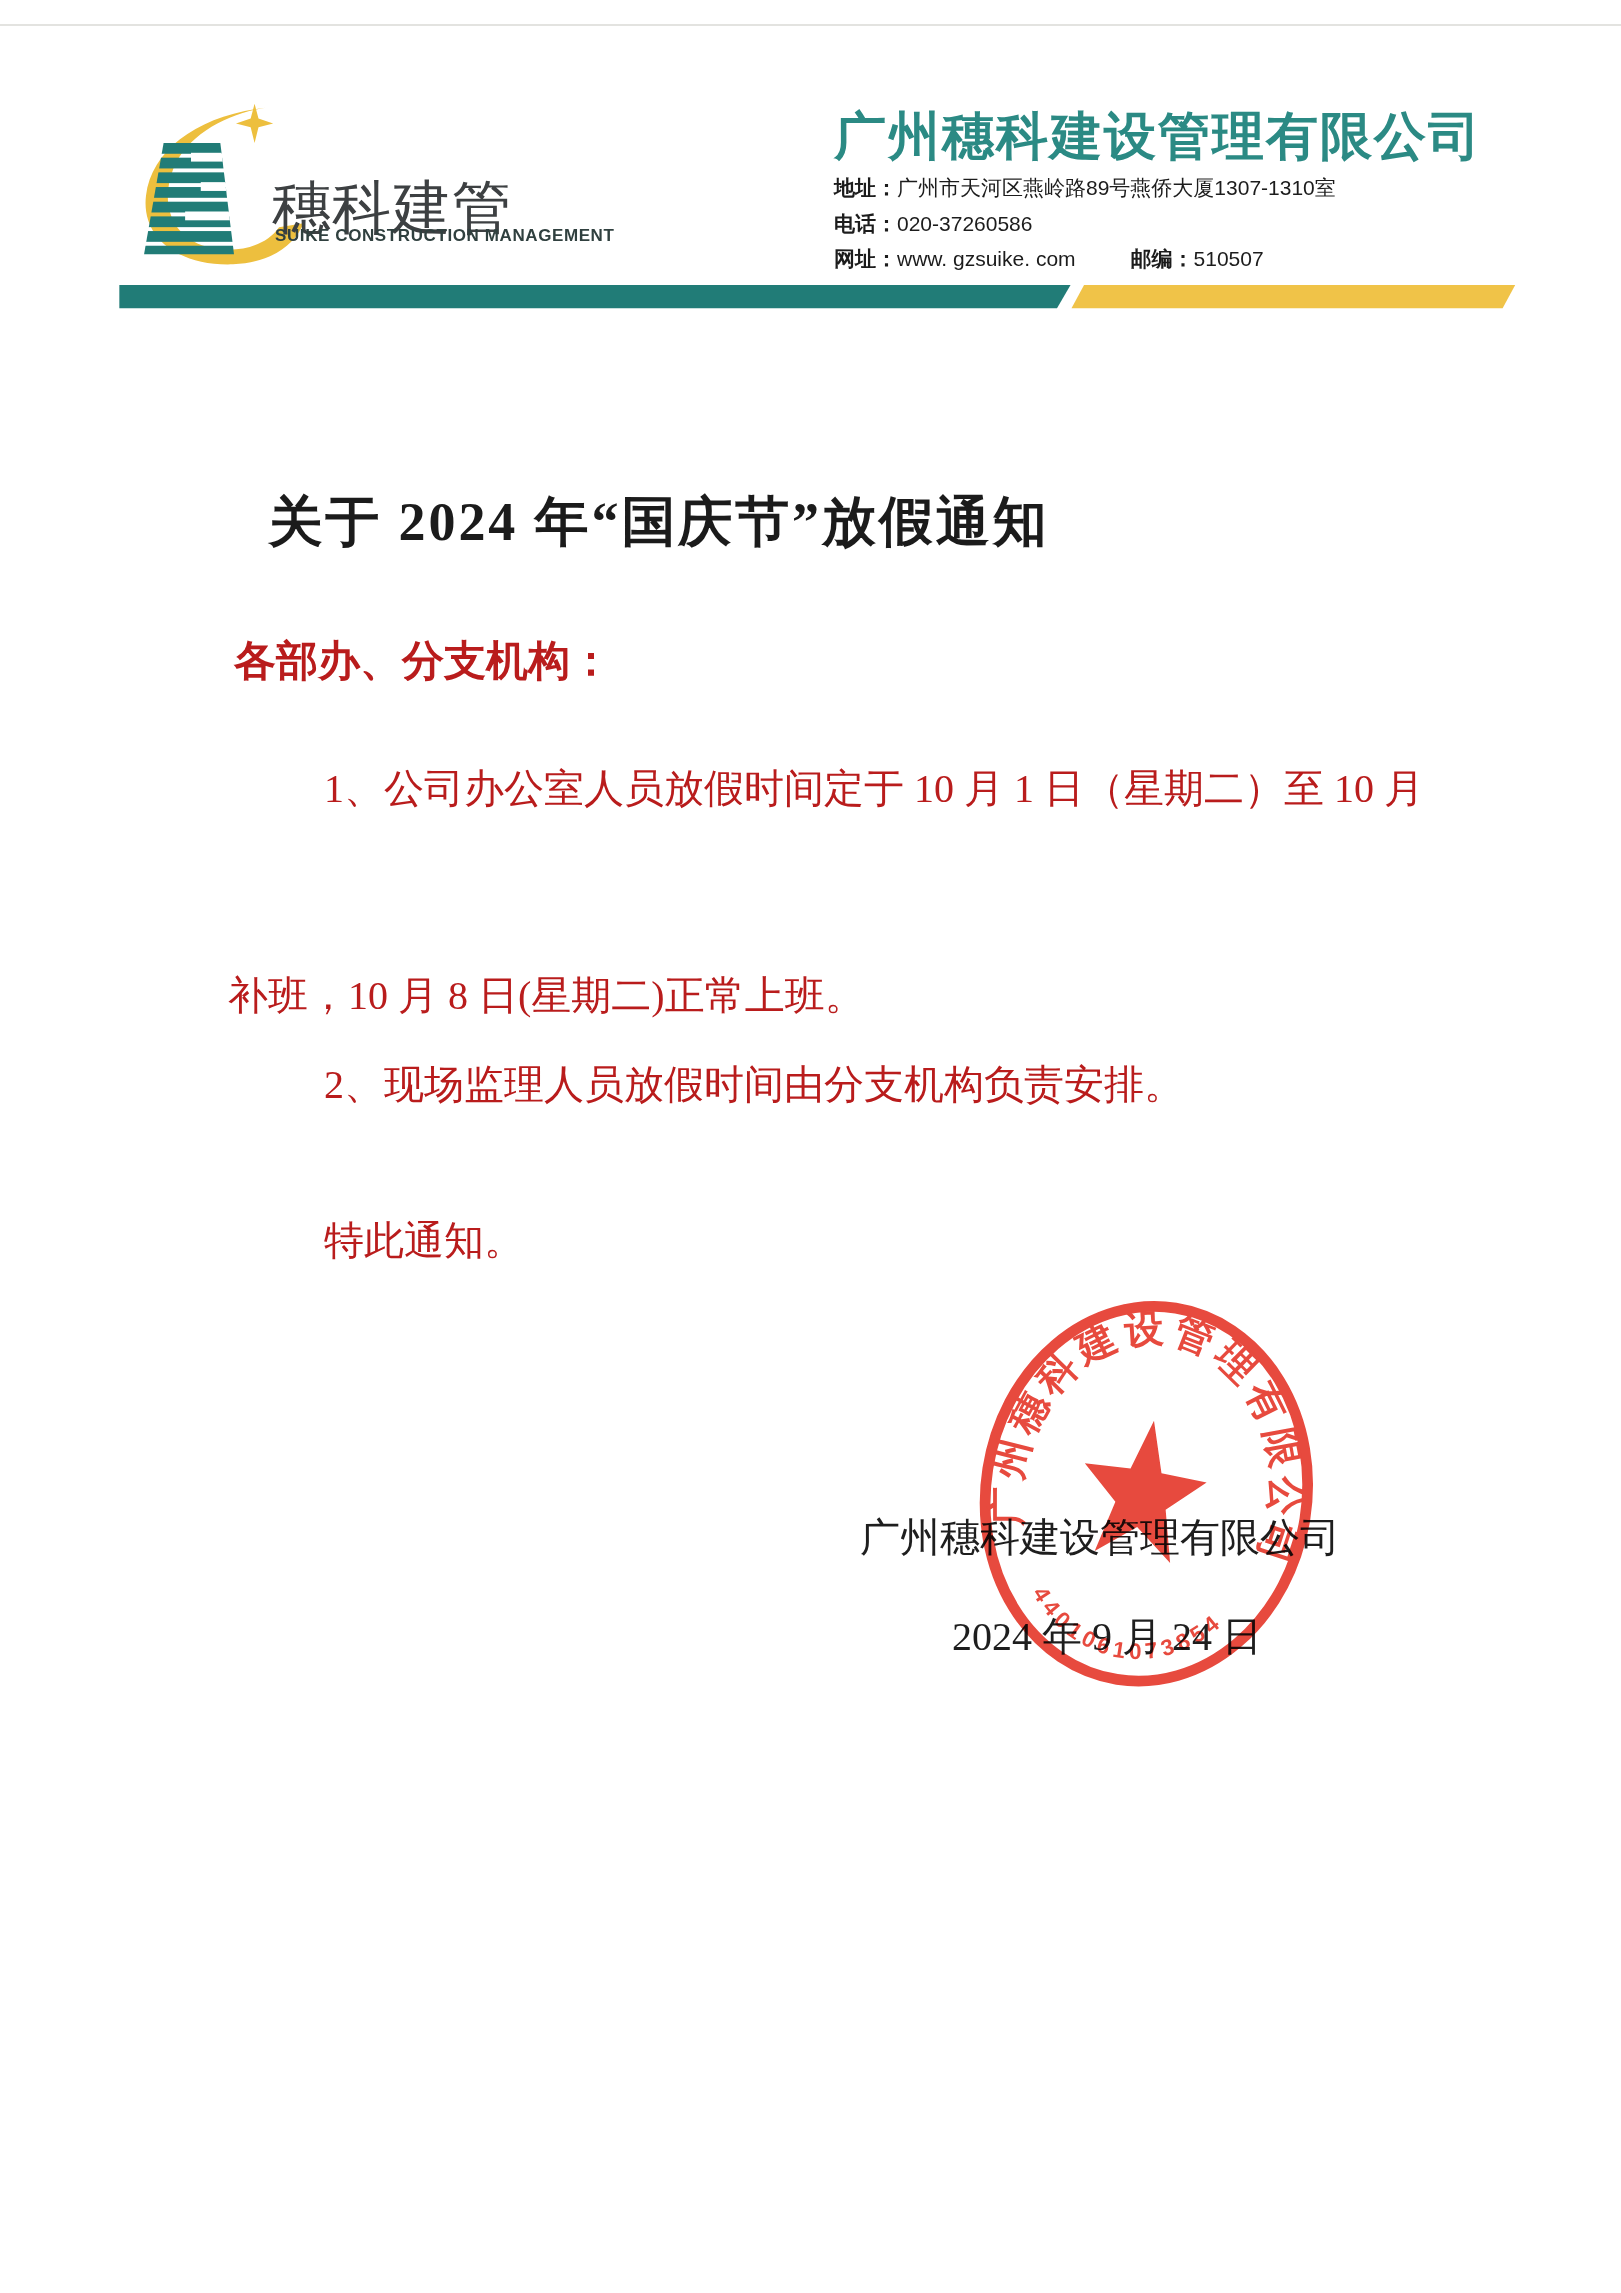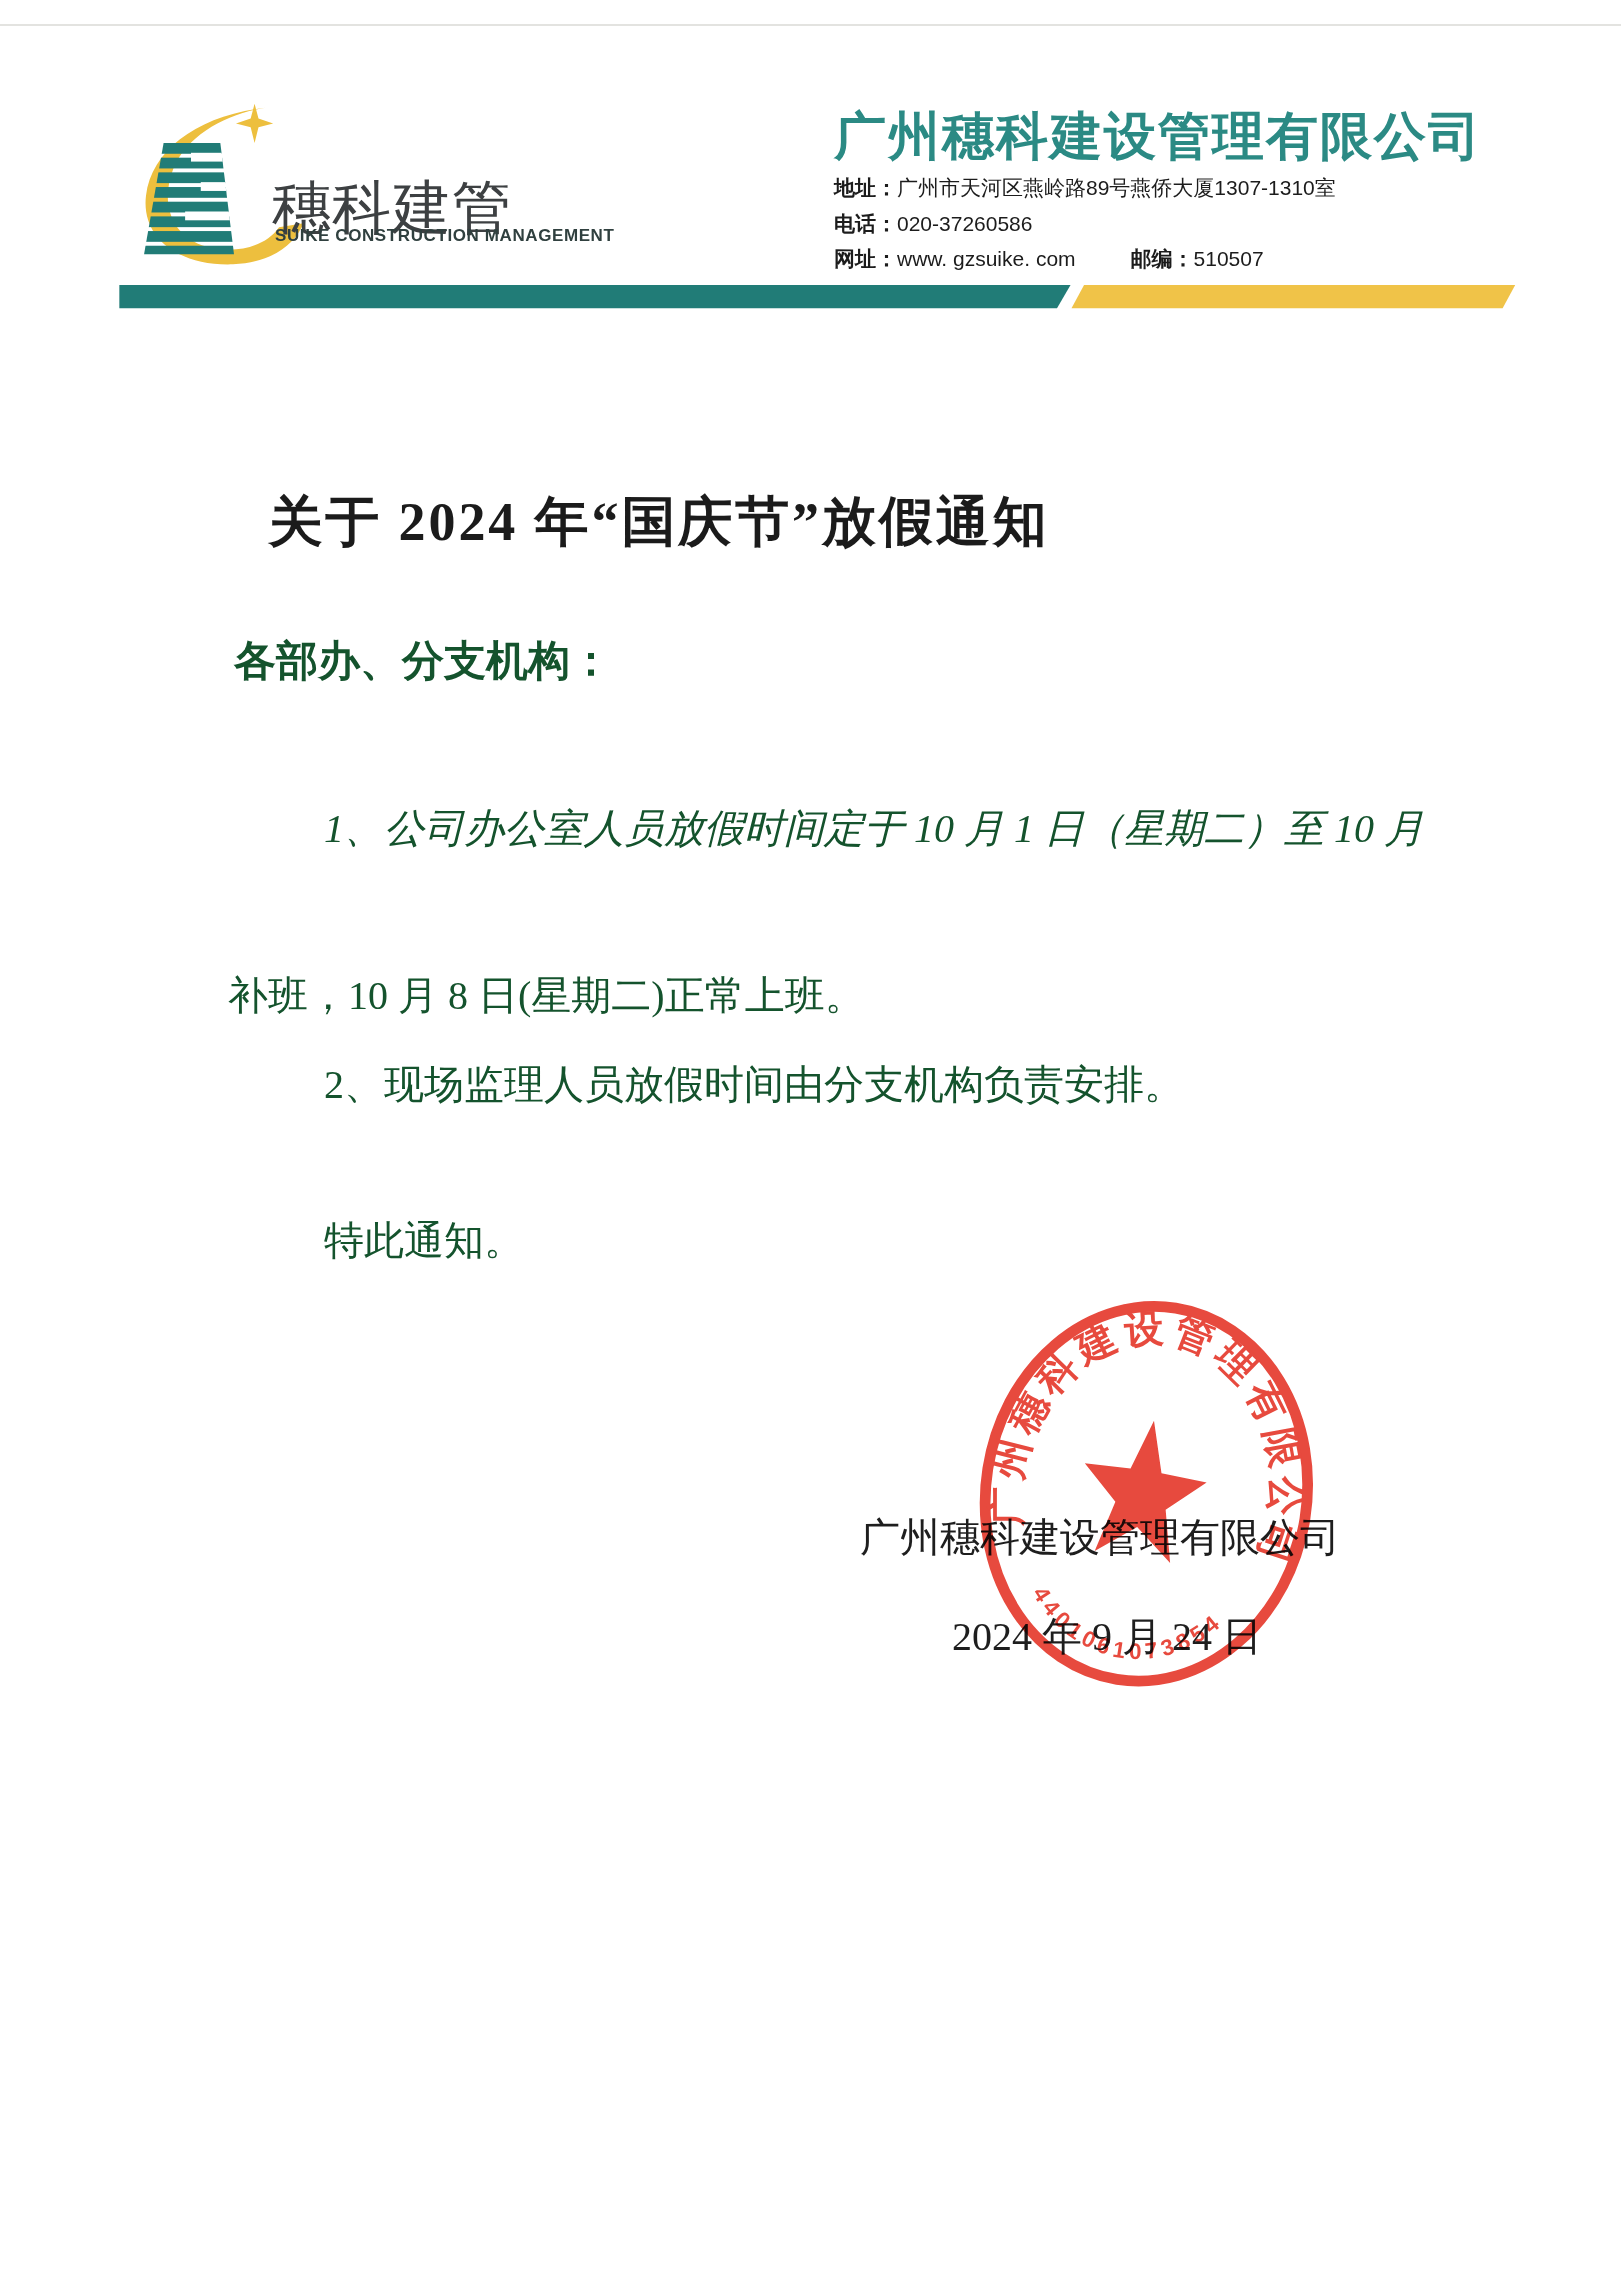--- a/index.html
+++ b/index.html
@@ -26,24 +26,24 @@
     font-size:21px;color:#1c1c1c;}
   .info-line b{font-weight:bold;}
   #info-address{top:174px;}
   #info-phone{top:210px;}
   #info-web{top:245px;}
   #postcode-group{margin-left:55px;}
   #divider-bar{left:0;top:283px;width:1621px;height:29px;}
   
   #doc-title{left:0;top:486px;width:1318px;text-align:center;
     font-weight:bold;font-size:54px;letter-spacing:2.9px;color:#1b1b1b;white-space:nowrap;}
-  .body-line{font-size:40px;color:#14532d;}
+  .body-line{font-size:40px;color:#b91c1c;}
   #line-0{left:234px;top:633px;font-weight:bold;font-size:42px;}
   #line-1{left:324px;top:716px;}
-  #line-2{left:324px;top:801px;font-style:italic;}
+  #line-2{left:324px;top:761px;}
   #line-3{left:228px;top:886px;}
   #line-4{left:228px;top:968px;}
   #line-5{left:324px;top:1057px;}
   #line-6{left:324px;top:1213px;}
   
   #sig-company{left:860px;top:1510px;font-size:40px;}
   #sig-date{left:952px;top:1609px;font-size:40px;}
   
   #stamp{left:963px;top:1288px;width:370px;height:416px;
     transform:rotate(9deg);opacity:0.92;mix-blend-mode:multiply;}

